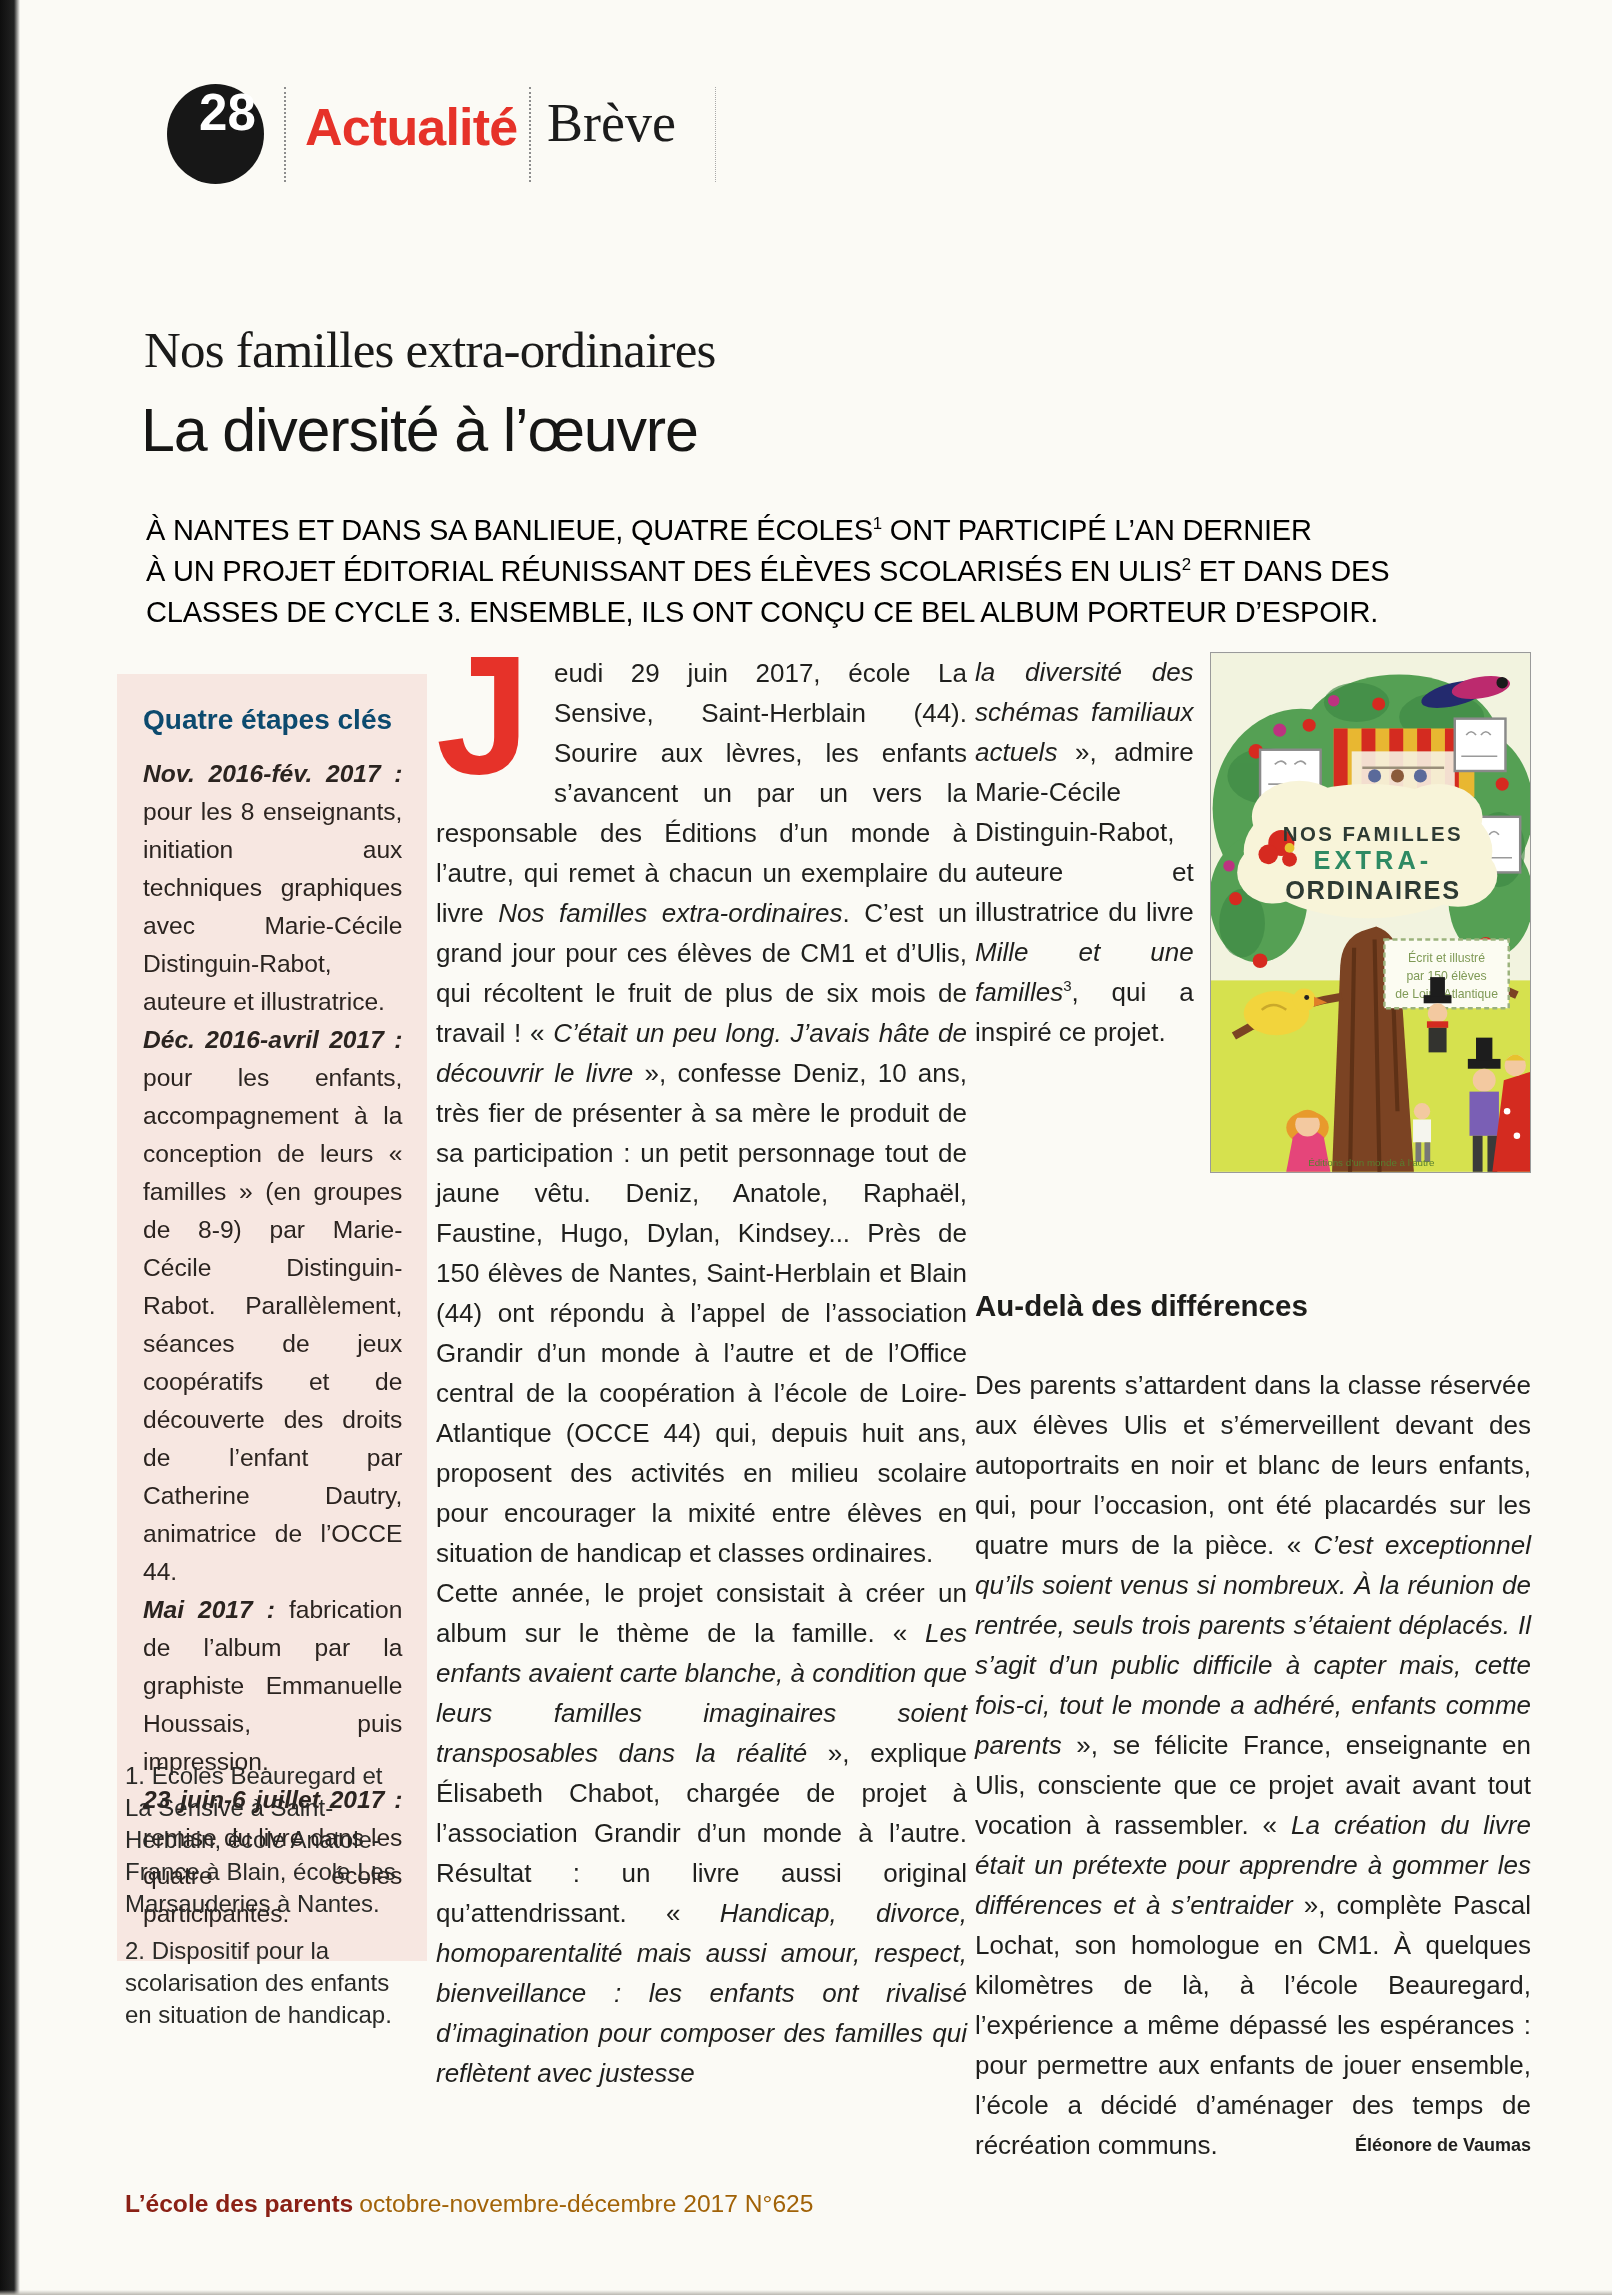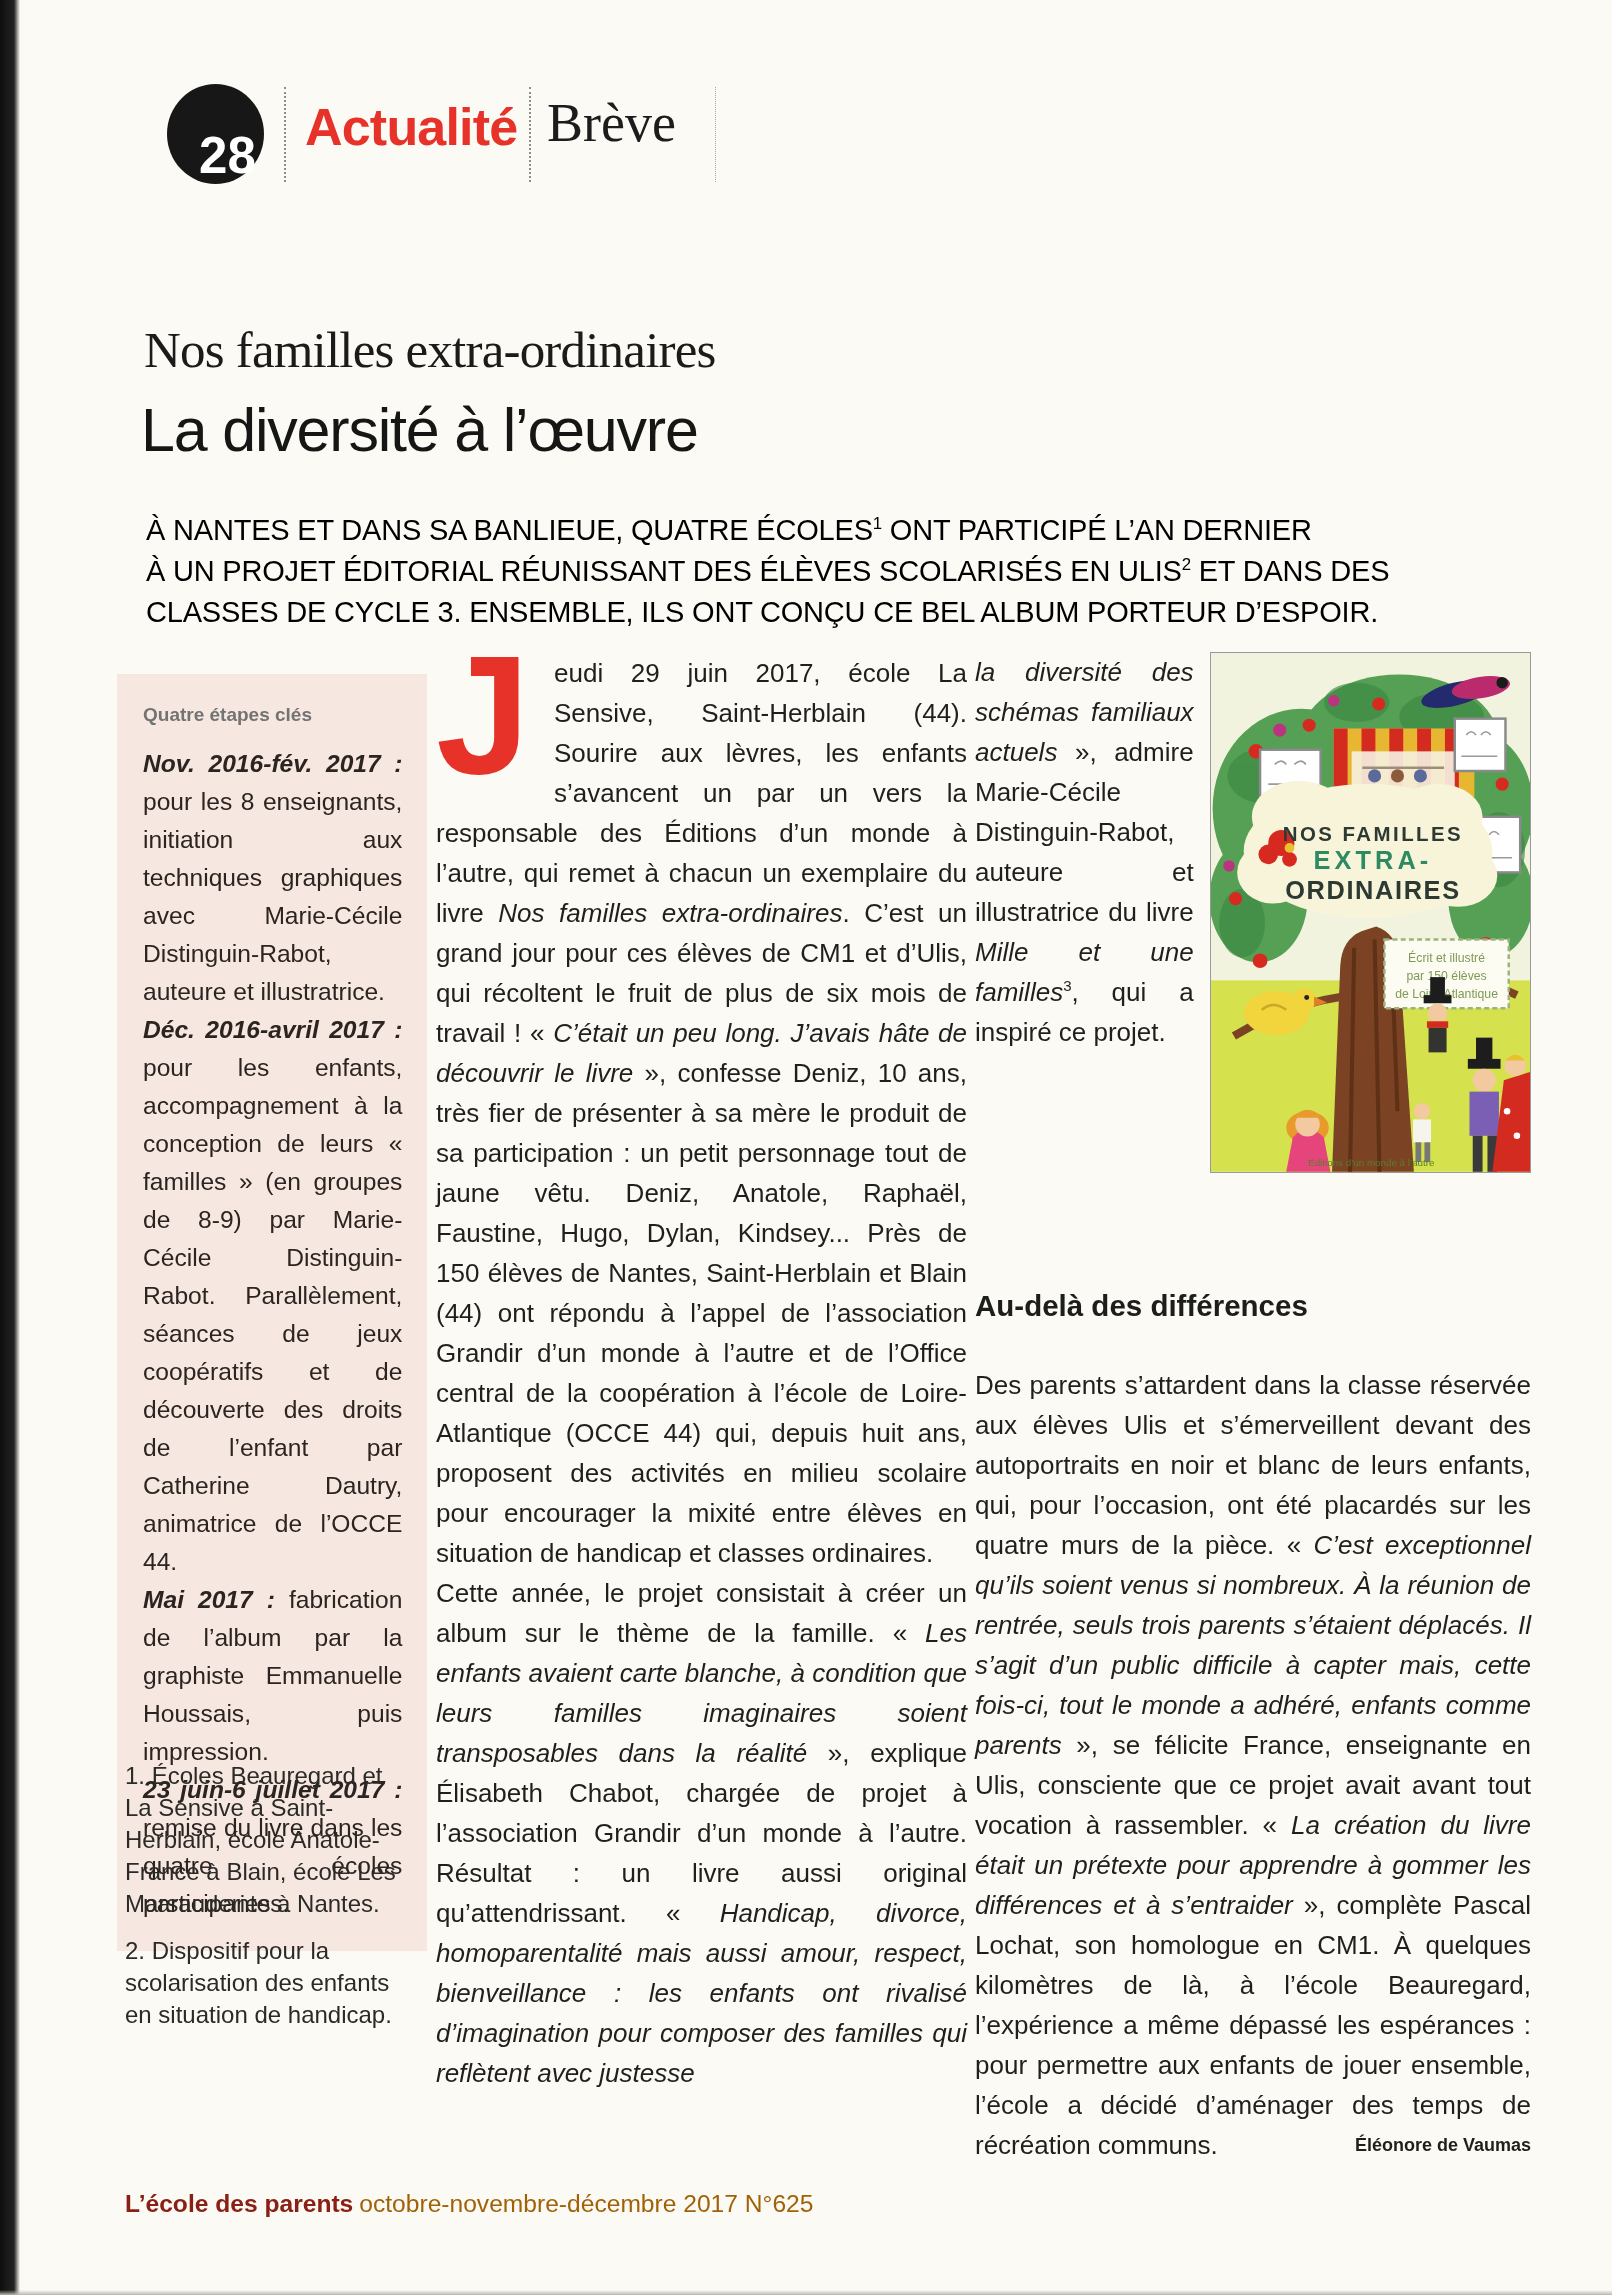--- a/index.html
+++ b/index.html
@@ -7,39 +7,39 @@
     position:relative; width:1613px; height:2295px; margin:0 auto;
     background:#fbfaf5; overflow:hidden; color:#1f1f1d;
     font-family:"Liberation Sans", sans-serif;
   }
   .scan-edge{position:absolute;left:0;top:0;width:19.7px;height:100%;
     background:linear-gradient(90deg,#0e0e0e 0,#232323 70%,rgba(35,35,35,0) 100%);}
   .scan-edge-bottom{position:absolute;left:0;bottom:0;width:100%;height:4.9px;background:linear-gradient(0deg,#b9b7b0,rgba(185,183,176,0));}
 
   
   .hdr-circle{position:absolute;left:167px;top:84px;width:97px;height:100px;background:#171717;border-radius:50%;
-    display:flex;align-items:flex-end;justify-content:flex-end;padding:3.3px 8.2px;box-sizing:border-box;}
+    display:flex;justify-content:flex-end;padding:3.3px 8.2px;box-sizing:border-box;}
   .hdr-num{color:#fff;font-size:51px;font-weight:700;line-height:1;}
   .vdot{position:absolute;top:87px;height:95px;border-left:2.5px dotted #8d8d8d;}
   .vdot.s1{left:284px;}
   .vdot.s2{left:529px;}
   .vdot.s3{left:715px;border-left:1.6px dotted #a9a9a9;}
   .hdr-section{position:absolute;left:305px;top:97px;font-size:52px;font-weight:700;letter-spacing:-0.8px;color:#e63229;}
   .hdr-rubric{position:absolute;left:547px;top:92px;font-size:54px;font-family:"Liberation Serif",serif;color:#1c1c1c;}
 
   
   .kicker{position:absolute;left:144px;top:321px;font-size:51px;font-family:"Liberation Serif",serif;color:#1b1b1a;letter-spacing:-0.8px;}
   .main-title{position:absolute;left:141px;top:395px;font-size:61px;font-weight:400;letter-spacing:-1.2px;color:#161615;}
   .standfirst{position:absolute;left:146px;top:510px;width:1442px;color:#000000;font-size:29px;line-height:41px;letter-spacing:-0.2px;}
   .standfirst sup{font-size:58%;line-height:0;vertical-align:super;}
 
   
   .sidebar{position:absolute;left:117px;top:674px;width:310px;min-height:992px;background:#f7e7e1;
     padding:29.5px 24.6px 28px 26px;box-sizing:border-box;}
-  .sidebar-title{color:#737373;font-size:19px;font-weight:700;margin:0 0 19.7px 0;}
+  .sidebar-title{color:#0c4a6e;font-size:28px;font-weight:700;margin:0 0 19.7px 0;}
   .sidebar p.step{margin:0;font-size:24.6px;line-height:38px;color:#2b2420;text-align:justify;}
   .step-date{font-weight:700;font-style:italic;}
 
   .footnotes{position:absolute;left:125px;top:1760px;width:280px;font-size:24px;line-height:32px;color:#2a2a27;}
   .footnotes p{margin:0 0 14.8px 0;}
 
   
   .body-text{font-size:26px;line-height:40px;color:#1f1f1d;text-align:justify;}
   .it{font-style:italic;}
   .col-mid{position:absolute;left:436px;top:653px;width:531px;}

